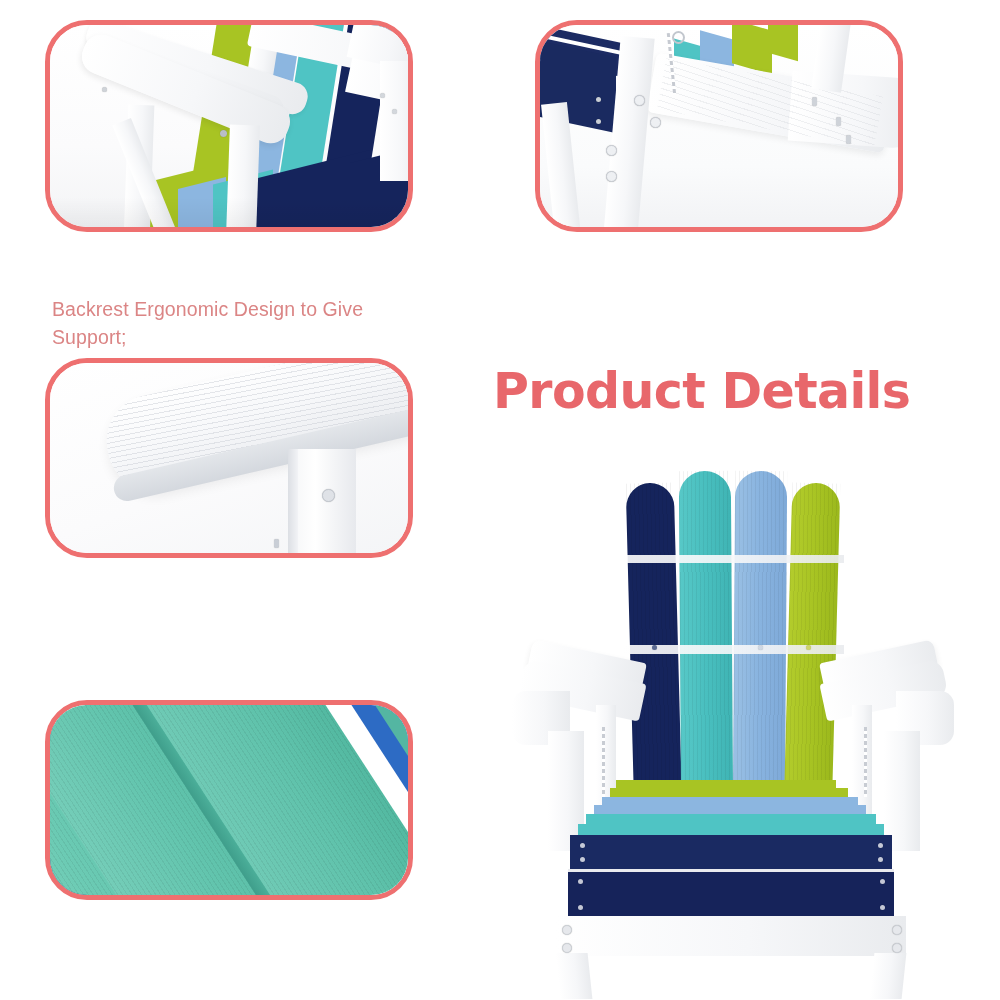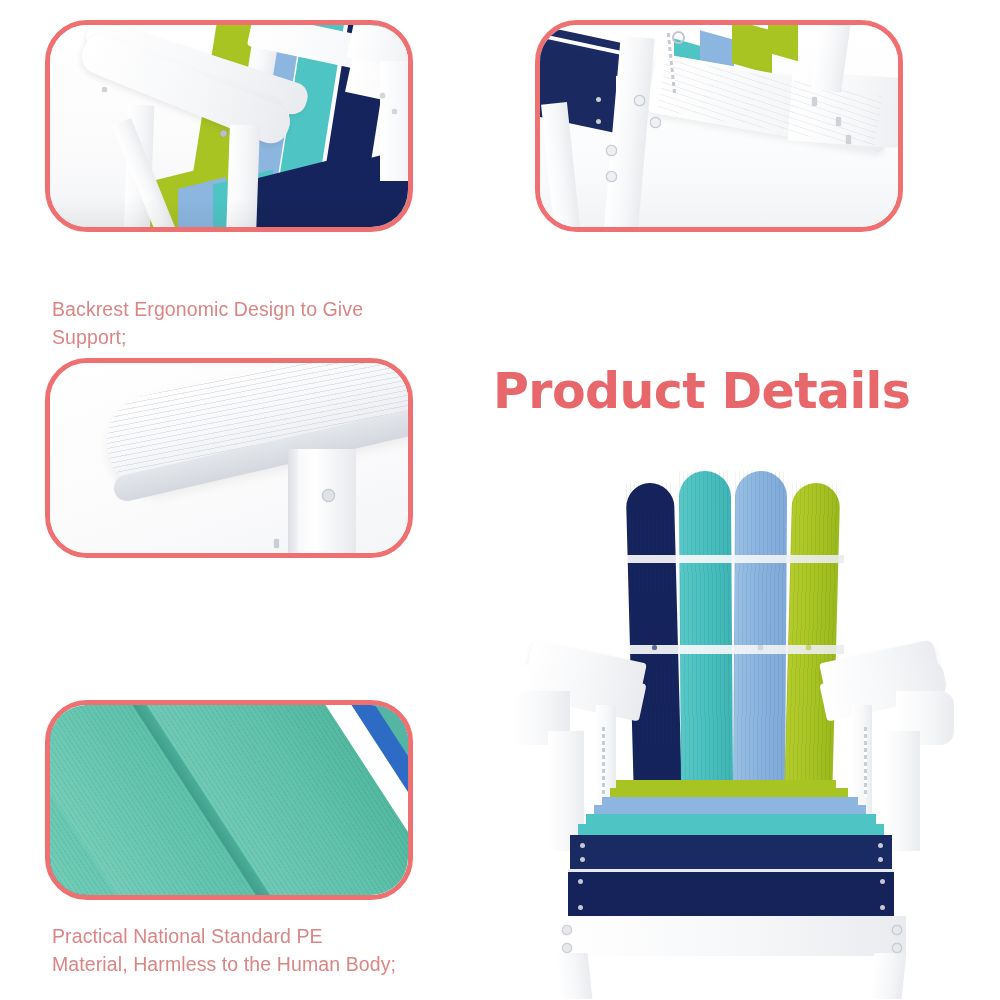--- a/index.html
+++ b/index.html
@@ -227,22 +227,20 @@
            background:linear-gradient(90deg,#6FCAB5 0%,#5FC2AB 60%,#53B9A1 100%);
            transform:rotate(-33deg);overflow:hidden;">
         <div class="diaggrain"></div>
       </div>
 
       <div class="diagslat" style="left:300px;top:-120px;width:120px;height:200px;background:#2D6BC4;transform:rotate(-33deg);"></div>
       <div class="diagslat" style="left:330px;top:-120px;width:120px;height:220px;background:#54B6A2;transform:rotate(-33deg);"></div>
     </div>
   </div>
 
-  <div class="caption" style="left:52px;top:922px;width:410px;">Practical National Standard PE
-Material, Harmless to the Human Body;</div>
 
   <div class="chair" style="left:500px;top:455px;width:470px;height:515px;">
 
     <div class="cslat" style="left:130px;top:28px;width:48px;height:330px;
          background:#15245C;border-radius:24px 24px 0 0;transform:rotate(-1.5deg);">
         <div class="g"></div>
       </div>
 
     <div class="cslat" style="left:180px;top:16px;width:52px;height:345px;
          background:linear-gradient(90deg,#57C8C7 0%,#49BFBF 50%,#3FB4B4 100%);

